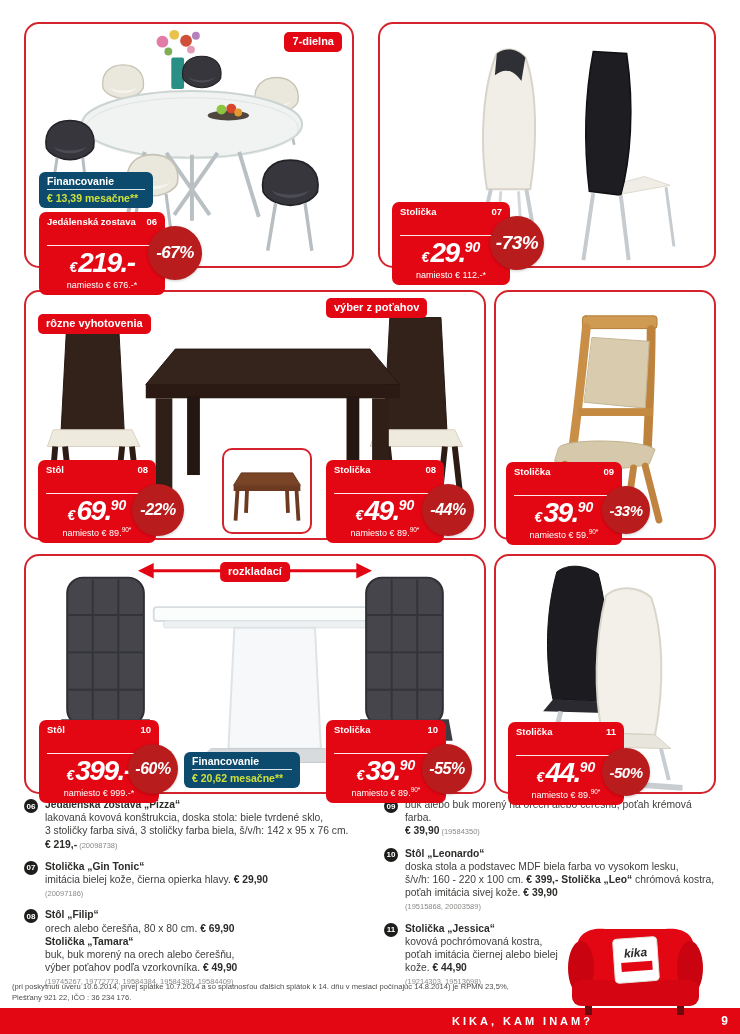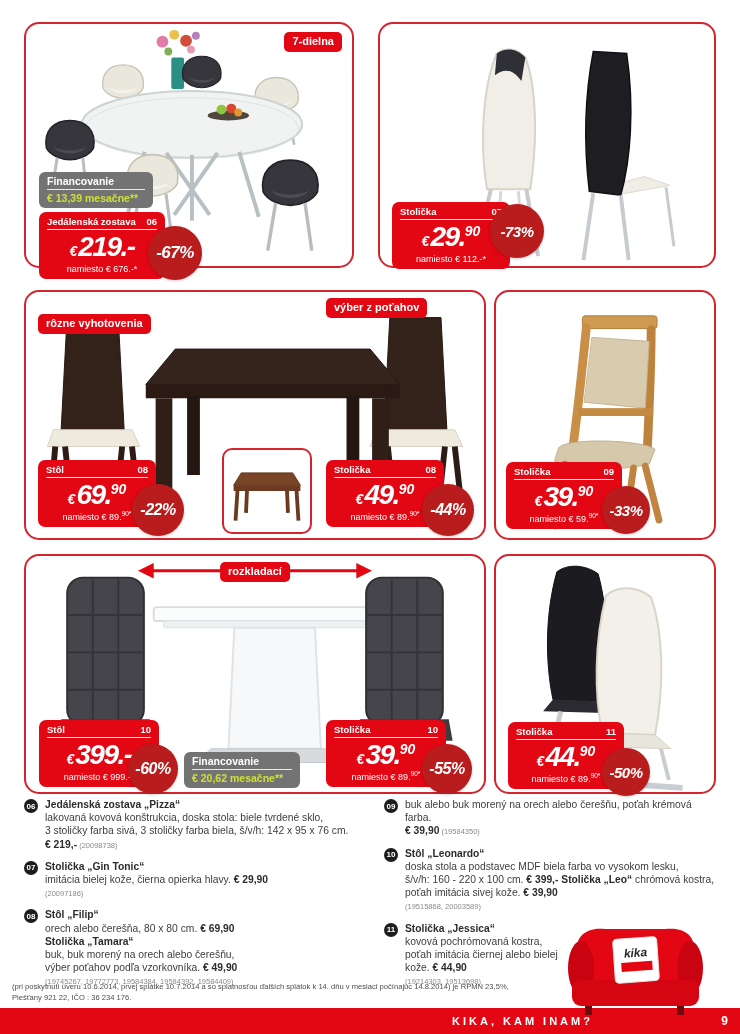--- a/index.html
+++ b/index.html
@@ -2,26 +2,26 @@
 <html><head>
 <meta charset="utf-8">
 <style>
   html,body{margin:0;padding:0;background:#fff;}
   .page{position:relative;width:740px;height:1034px;background:#ffffff;overflow:hidden;
         font-family:"Liberation Sans",sans-serif;color:#3d3d3b;}
   .panel{position:absolute;border:2px solid #d5232e;border-radius:15px;background:#fff;box-sizing:border-box;}
   .panel svg.illus{position:absolute;left:0;top:0;width:100%;height:100%;}
   .badge{position:absolute;background:#e30613;color:#fff;font-weight:bold;font-size:11px;line-height:1;
          padding:4px 8px 5px;border-radius:5px;white-space:nowrap;z-index:3;}
-  .fin{position:absolute;background:#737373;border-radius:6px;color:#fff;padding:3px 8px 4px;z-index:3;box-sizing:border-box;}
+  .fin{position:absolute;background:#0c4a6e;border-radius:6px;color:#fff;padding:3px 8px 4px;z-index:3;box-sizing:border-box;}
   .fin-label{font-size:10.5px;font-weight:bold;padding-bottom:2px;border-bottom:1px solid rgba(255,255,255,.85);}
   .fin-month{font-size:10.5px;font-weight:bold;color:#cde03a;margin-top:2px;white-space:nowrap;}
   .price-box{position:absolute;background:#e30613;border-radius:7px;color:#fff;padding:4px 8px 5px;z-index:3;box-sizing:border-box;}
   .pb-head{display:flex;justify-content:space-between;gap:5px;font-size:9.5px;font-weight:bold;
-           padding-bottom:2px;border-bottom:1px solid rgba(255,255,255,.9);white-space:nowrap;}
+           padding-bottom:18px;border-bottom:1px solid rgba(255,255,255,.9);white-space:nowrap;}
   .pb-price{text-align:center;font-weight:bold;font-style:italic;line-height:1;margin-top:3px;white-space:nowrap;}
   .pb-euro{font-size:14px;margin-right:1px;}
   .pb-main{font-size:28px;letter-spacing:-1.5px;}
   .pb-sup{font-size:14px;position:relative;top:-10px;}
   .pb-old{font-size:9px;text-align:center;margin-top:1px;white-space:nowrap;}
   .pb-old sup{font-size:6.5px;}
   .disc{position:absolute;border-radius:50%;background:#b91c1c;color:#fff;font-weight:bold;font-style:italic;
         display:flex;align-items:center;justify-content:center;letter-spacing:-.5px;z-index:4;
         box-shadow:0 1px 3px rgba(0,0,0,.2);}
   .inset{position:absolute;border:2px solid #d5232e;border-radius:10px;background:#fff;z-index:2;box-sizing:border-box;}
@@ -139,21 +139,21 @@
       </g>
     </svg>
     <div class="price-box" style="left:12px;top:178px;width:118px;">
       <div class="pb-head">
           <span>Stolička</span>
           <span>07</span>
         </div>
       <div class="pb-price"><span class="pb-euro">€</span><span class="pb-main">29.</span><span class="pb-sup">90</span></div>
       <div class="pb-old"><span>namiesto € 112.-*</span><sup></sup></div>
     </div>
-    <div class="disc" style="left:110px;top:180px;width:54px;height:54px;font-size:15px;">-73%</div>
+    <div class="disc" style="left:110px;top:192px;width:54px;height:54px;font-size:19px;">-73%</div>
   </div>
 
   <div class="panel" style="left:24px;top:290px;width:462px;height:250px;">
     <svg class="illus" viewBox="0 0 462 250">
       <g>
         <path d="M40,26 L92,26 L98,140 L34,140 Z" fill="#33221a" stroke="#241610"></path>
         <path d="M26,140 L106,140 L114,157 L20,157 Z" fill="#efeade" stroke="#d9d2c2"></path>
         <path d="M28,157 L22,228 M106,157 L114,228 M38,157 L44,214 M96,157 L90,214" stroke="#2c1c15" stroke-width="6" fill="none"></path>
       </g>
       <g transform="translate(328,0)">

